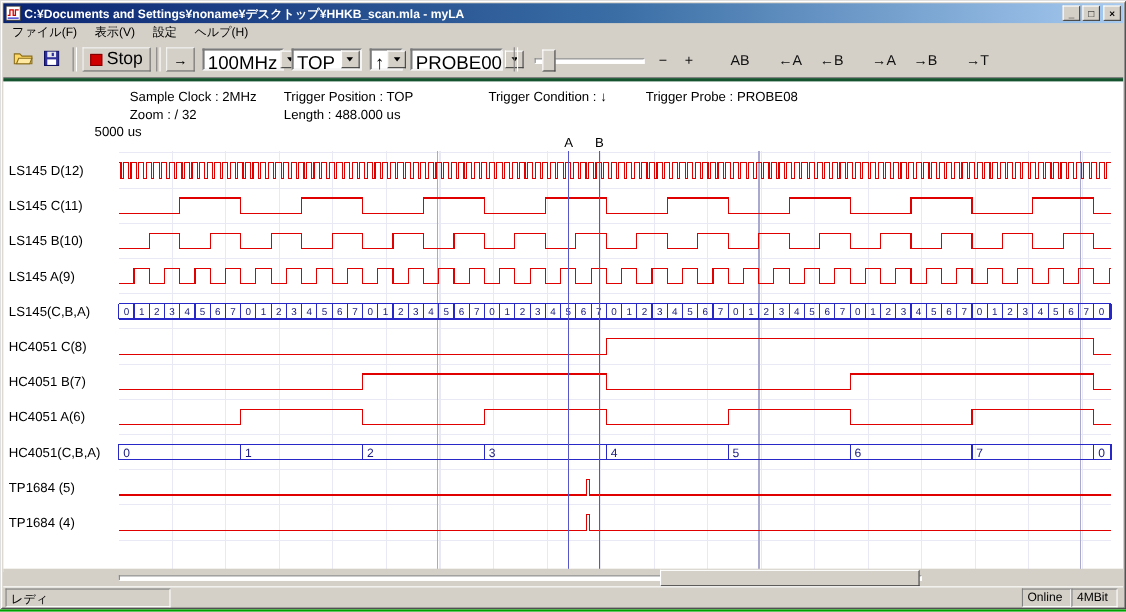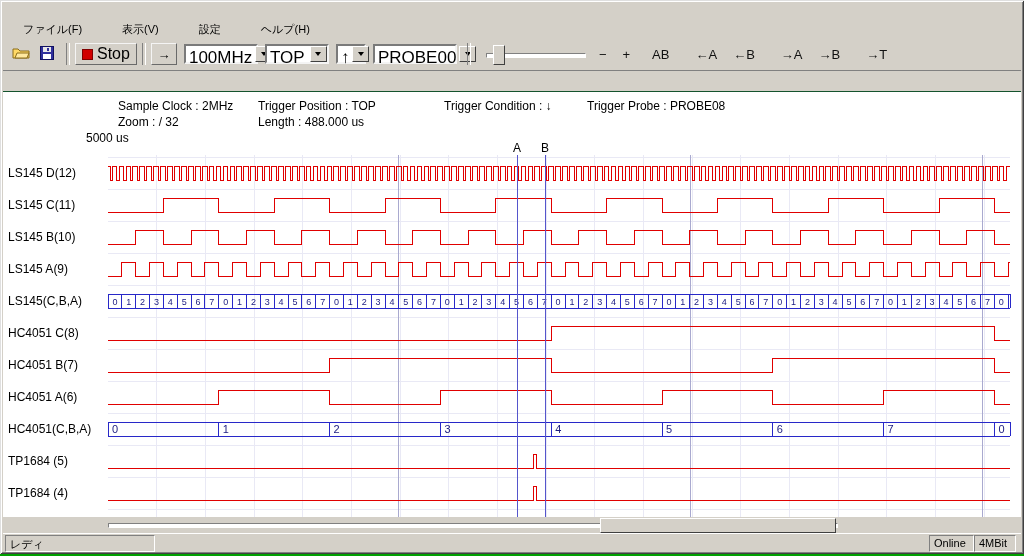--- a/index.html
+++ b/index.html
@@ -13,21 +13,21 @@
     display:flex;align-items:center;color:#fff;}
   #appicon{width:14px;height:14px;margin:0 3px 0 2px;flex:0 0 auto;}
   #title-text{font-size:11px;font-weight:bold;white-space:nowrap;overflow:hidden;flex:1 1 auto;}
   .wbtns{display:flex;align-items:center;margin-right:2px;flex:0 0 auto;}
   .wbtn{width:16px;height:14px;margin-left:2px;background:#d4d0c8;
     border:1px solid;border-color:#fff #404040 #404040 #fff;
     font-size:9px;line-height:10px;font-weight:bold;color:#000;padding:0;
     font-family:"Liberation Sans",sans-serif;}
   
   #menubar{position:absolute;left:3px;top:21px;width:1018px;height:17px;display:flex;align-items:center;}
-  .menuitem{font-size:11px;color:#000;padding:2px 20px;}
+  .menuitem{font-size:11px;color:#000;padding:2px 8px;}
   
   #toolbar{position:absolute;left:3px;top:38px;width:1018px;height:33px;display:flex;align-items:center;
     padding-left:6px;box-sizing:border-box;border-bottom:1px solid #808080;}
   .tb-icon{width:24px;height:22px;background:#d4d0c8;border:1px solid transparent;padding:1px;margin-right:2px;}
   .tsep{width:2px;height:22px;border-left:1px solid #808080;border-right:1px solid #fff;margin:0 5px;}
   .btn3d{background:#d4d0c8;border:1px solid;border-color:#f4f4f4 #6a6a6a #6a6a6a #f4f4f4;
     font-size:16px;color:#000;height:22px;display:flex;align-items:center;padding:0 6px;
     font-family:"Liberation Sans",sans-serif;}
   .stopsq{width:9px;height:9px;background:#d00000;border:1px solid #800000;margin-right:4px;display:inline-block;}
   .runbtn{font-size:13px;font-weight:bold;width:26px;justify-content:center;}
@@ -38,23 +38,23 @@
     display:flex;align-items:center;justify-content:center;flex:0 0 auto;}
   .carrow{width:0;height:0;border:3px solid transparent;border-top:4px solid #000;margin-top:3px;}
   .w74{width:74px}.w64{width:64px}.w30{width:30px}.w84{width:84px}
   .slider{position:relative;width:104px;height:22px;margin-left:8px;display:inline-block;}
   .groove{position:absolute;left:2px;right:2px;top:10px;height:3px;background:#fff;
     border:1px solid;border-color:#808080 #fff #fff #808080;}
   .handle{position:absolute;left:9px;top:2px;width:10px;height:18px;background:#d4d0c8;
     border:1px solid;border-color:#fff #404040 #404040 #fff;}
   .flatbtn{background:transparent;border:1px solid transparent;font-size:13px;color:#111;
     padding:2px 4px;margin-left:6px;font-family:"Liberation Sans",sans-serif;white-space:nowrap;}
-  .gapA{margin-left:12px}.gapB{margin-left:16px}
-  
-  #content{position:absolute;left:3px;top:71px;width:1018px;height:446px;background:#fff;border-top:1px solid #14532d;box-sizing:content-box;margin-top:20px;}
+  .gapA{margin-left:24px}.gapB{margin-left:16px}
+  
+  #content{position:absolute;left:3px;top:71px;width:1018px;height:446px;background:#fff;border-top:3px solid #14532d;box-sizing:content-box;}
   .info{position:absolute;font-size:12px;color:#000;white-space:nowrap;}
   #wave-svg{position:absolute;left:0;top:0;}
   #wave-svg text{font-family:"Liberation Sans",sans-serif;}
   
   #scrollrow{position:absolute;left:3px;top:517px;width:1018px;height:16px;background:#d4d0c8;}
   #scrolltrack{position:absolute;left:105px;top:6px;width:728px;height:3px;background:#fff;
     border:1px solid;border-color:#808080 #fff #fff #808080;}
   #scrollthumb{position:absolute;left:597px;top:1px;width:234px;height:13px;background:#d4d0c8;
     border:1px solid;border-color:#fff #404040 #404040 #fff;}
   
@@ -63,20 +63,33 @@
     border:1px solid;border-color:#808080 #fff #fff #808080;box-sizing:content-box;white-space:nowrap;}
   #sp-ready{left:2px;width:140px;}
   #sp-online{right:47px;width:35px;margin-left:24px;}
   #sp-membit{right:5px;width:32px;}
 </style>
 </head>
 <body>
 
 <div id="window">
 
+  <div id="titlebar">
+    <svg id="appicon" viewBox="0 0 14 14">
+      <rect x="0.5" y="0.5" width="13" height="13" fill="#ffffff" stroke="#404040"></rect>
+      <polyline points="2,9 4,9 4,4 7,4 7,9 9,9 9,4 12,4" fill="none" stroke="#d00000" stroke-width="1.2"></polyline>
+      <line x1="2" y1="11.5" x2="12" y2="11.5" stroke="#2828c8"></line>
+    </svg>
+    <span id="title-text">C:¥Documents and Settings¥noname¥デスクトップ¥HHKB_scan.mla - myLA</span>
+    <span class="wbtns">
+      <button class="wbtn">_</button>
+      <button class="wbtn">□</button>
+      <button class="wbtn" style="margin-left:3px">×</button>
+    </span>
+  </div>
 
   <div id="menubar">
     <span class="menuitem">ファイル(F)</span>
     <span class="menuitem">表示(V)</span>
     <span class="menuitem">設定</span>
     <span class="menuitem">ヘルプ(H)</span>
   </div>
 
   <div id="toolbar">
     <button class="tb-icon">

